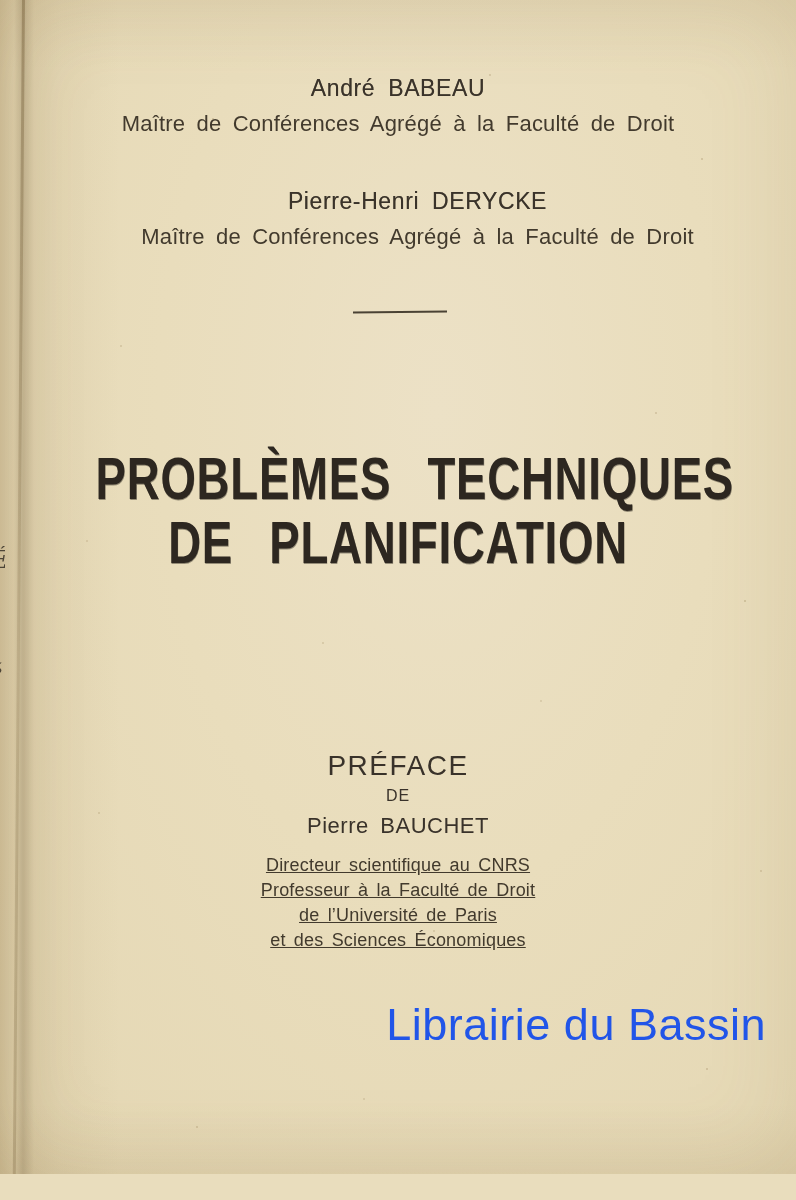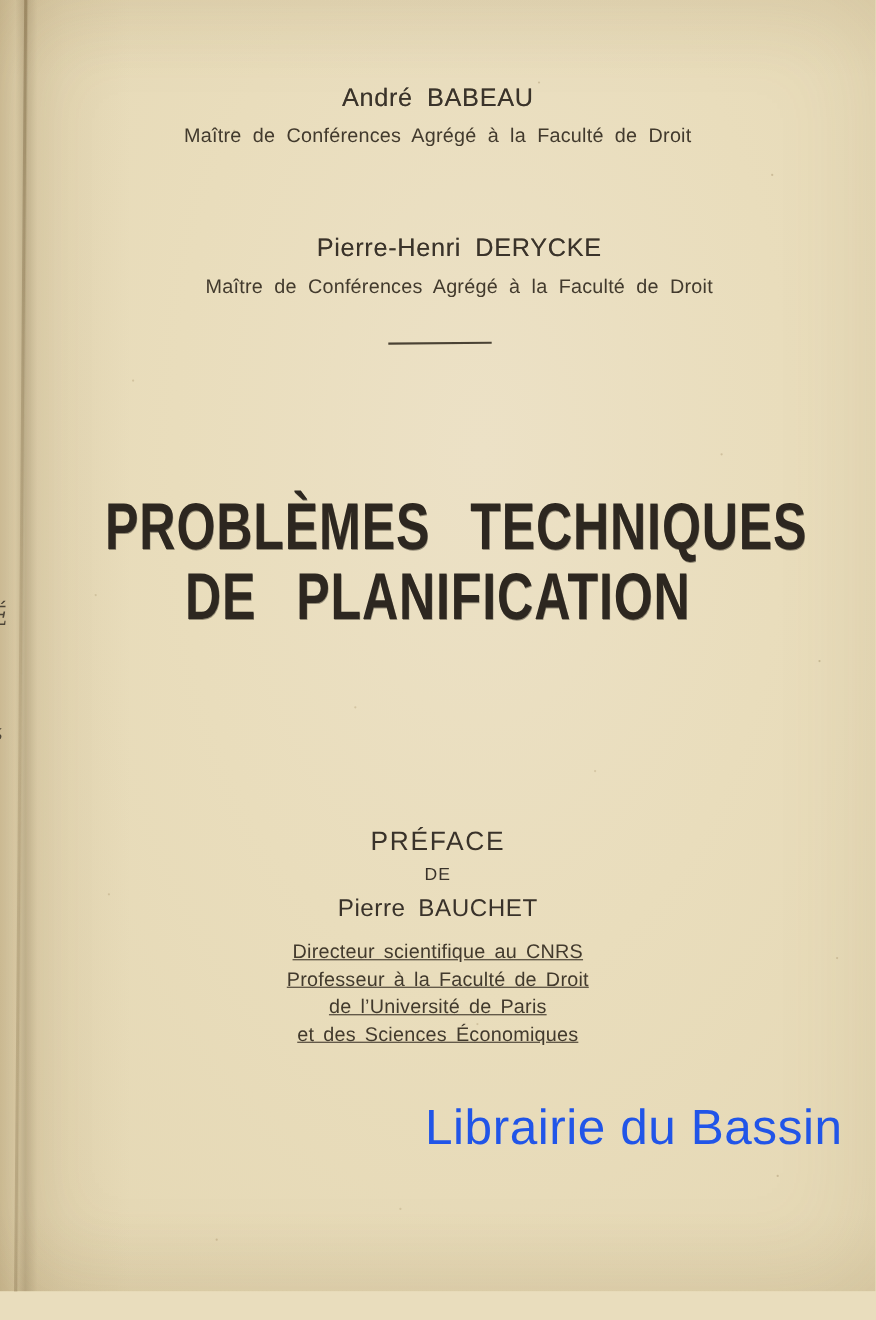--- a/index.html
+++ b/index.html
@@ -45,34 +45,34 @@
       706px 1068px 0 rgba(130,105,60,0.28), 196px 1126px 0 rgba(130,105,60,0.25),
       615px 1180px 0 rgba(130,105,60,0.22), 363px 1098px 0 rgba(130,105,60,0.20),
       760px 870px 0 rgba(130,105,60,0.24), 86px 540px 0 rgba(130,105,60,0.20);
   }
   .content { position:absolute; left:0; top:0; width:796px; text-align:center; color:#3f382c; }
   .author-block { position:absolute; left:0; right:0; }
   .author-name {
     font-size:23px; line-height:32px; letter-spacing:0.6px; word-spacing:6px;
     color:#3a332a; text-shadow:0 0 0.4px rgba(58,51,42,0.6);
   }
-  .author-lines { margin-top:6px; font-size:18px; line-height:27px; letter-spacing:0.2px; word-spacing:5px; color:#423a2d; }
+  .author-lines { margin-top:6px; font-size:22px; line-height:27px; letter-spacing:0.2px; word-spacing:5px; color:#423a2d; }
   .divider {
     position:absolute; left:353px; top:311px; width:94px; height:2px;
     background:#4a4234; transform:rotate(-0.5deg);
   }
   .title-block { position:absolute; left:0; right:0; top:447px; }
   .title-line {
     font-weight:bold; font-size:60px; line-height:64px; white-space:nowrap;
     color:#2d2720; letter-spacing:1px; word-spacing:30px;
     transform:scaleX(0.76); transform-origin:50% 50%;
     text-shadow:0.6px 0.6px 0 rgba(45,39,32,0.45);
   }
   .preface-block { position:absolute; left:0; right:0; top:752px; }
-  .preface-heading { font-size:24px; line-height:28px; letter-spacing:1.5px; color:#39322a; }
+  .preface-heading { font-size:28px; line-height:28px; letter-spacing:1.5px; color:#39322a; }
   .preface-de { margin-top:7px; font-size:16px; line-height:18px; letter-spacing:1px; color:#39322a; }
   .preface-name { margin-top:6px; font-size:22px; line-height:30px; letter-spacing:0.5px; word-spacing:5px; color:#39322a; }
   .preface-lines { margin-top:12px; font-size:18px; line-height:25px; letter-spacing:0.2px; word-spacing:3px; color:#423a2d;text-decoration:underline; }
   .watermark {
     position:absolute; top:1001px; right:30px;
     font-size:45px; line-height:48px; letter-spacing:0.5px;
     color:#2155e8; white-space:nowrap;
   }
   .frag {
     position:absolute; left:0; overflow:hidden; width:6px; height:30px;
@@ -101,21 +101,21 @@
 
   <div class="content">
 
     <div class="author-block" style="top:72px;">
       <div class="author-name">André BABEAU</div>
       <div class="author-lines">
         <div>Maître de Conférences Agrégé à la Faculté de Droit</div>
       </div>
     </div>
 
-    <div class="author-block" style="top:209px;padding-left:39px;">
+    <div class="author-block" style="top:185px;padding-left:39px;">
       <div class="author-name">Pierre-Henri DERYCKE</div>
       <div class="author-lines">
         <div>Maître de Conférences Agrégé à la Faculté de Droit</div>
       </div>
     </div>
 
     <div class="divider"></div>
 
     <div class="title-block">
       <div class="title-line">PROBLÈMES TECHNIQUES</div>

